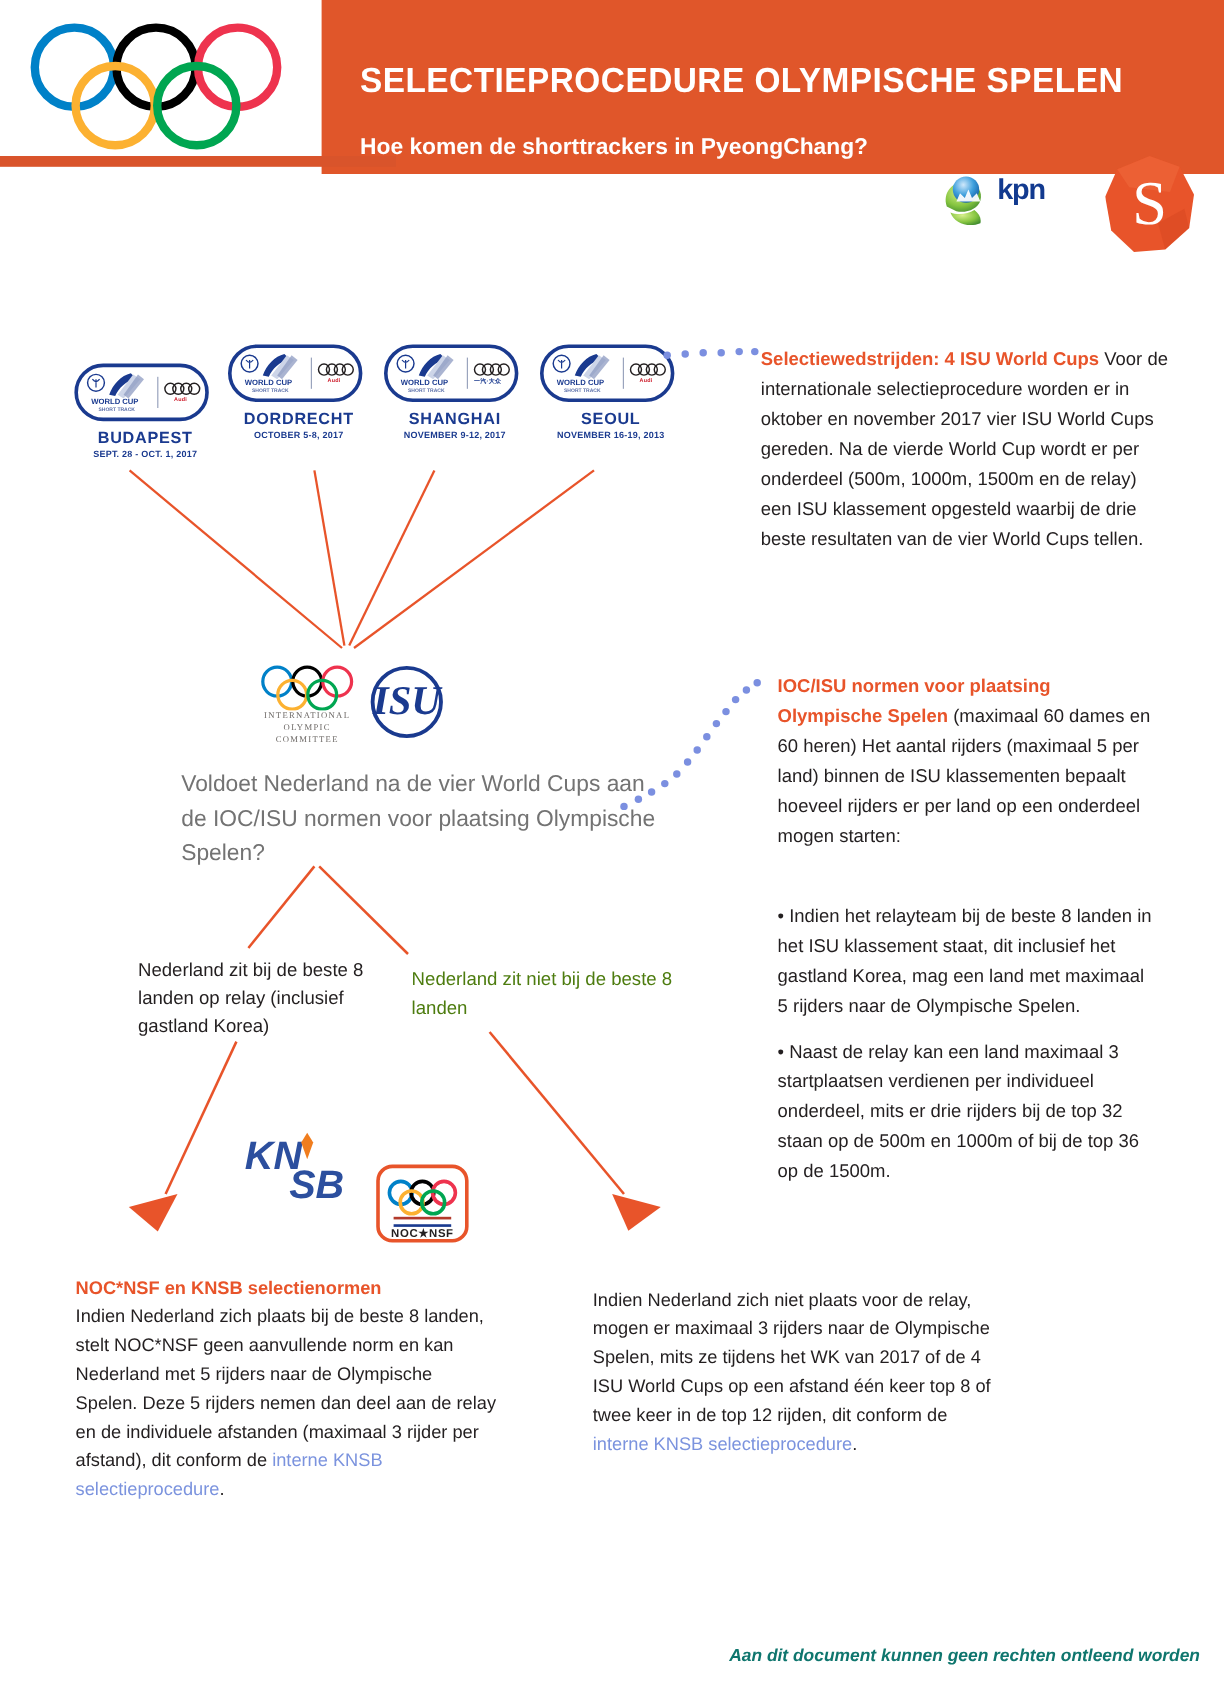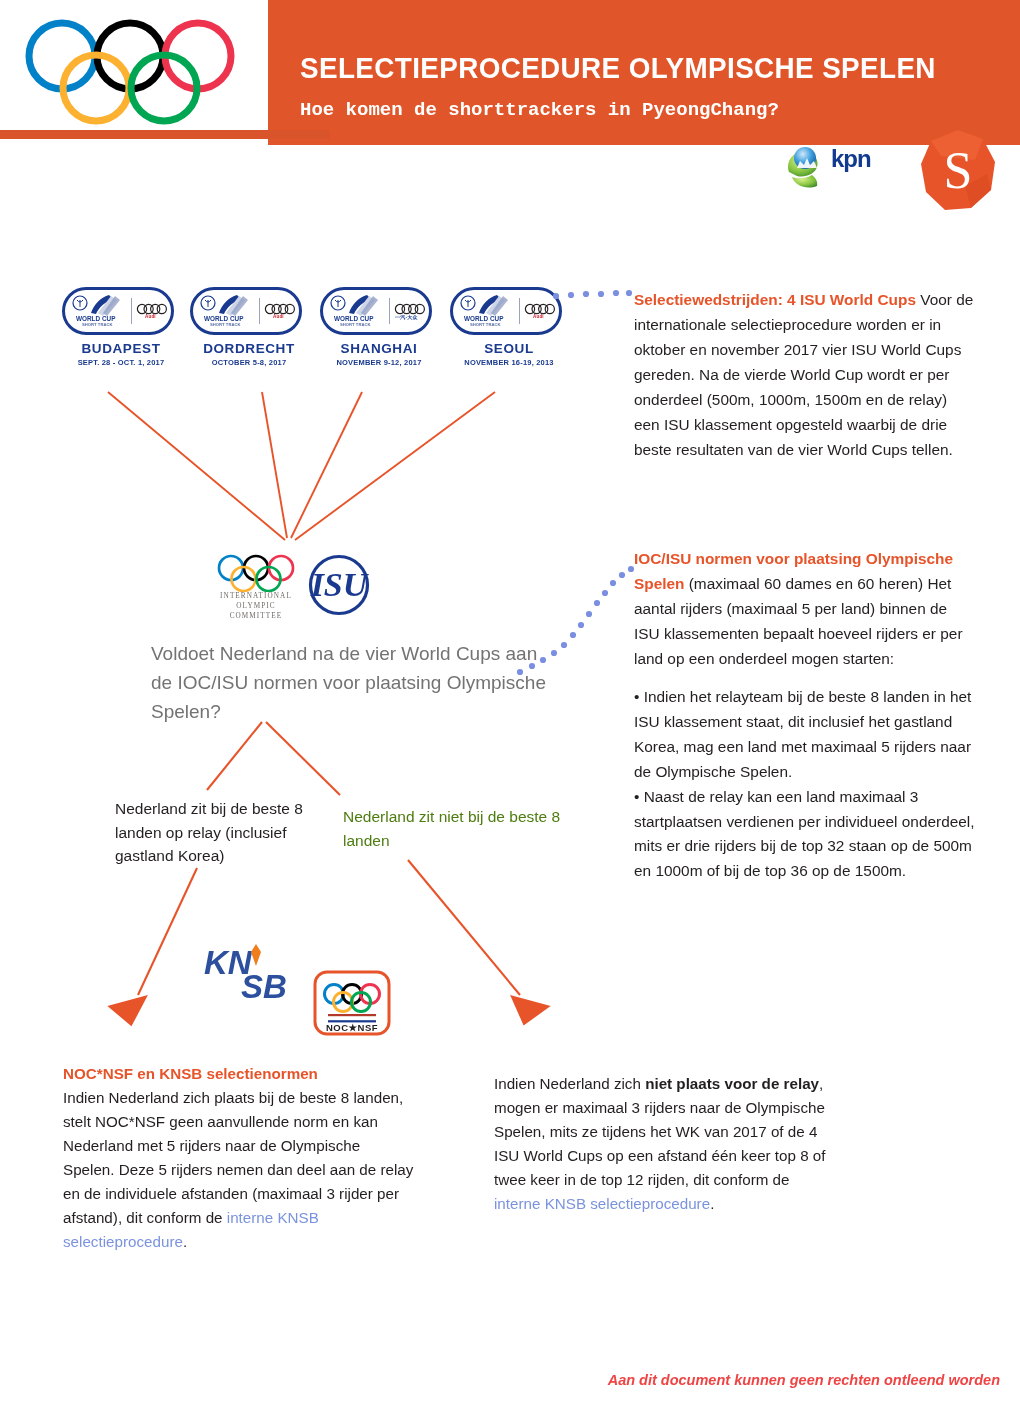--- a/index.html
+++ b/index.html
@@ -14,23 +14,23 @@
   .header-bar{position:absolute;left:268px;top:0;width:752px;height:145px;background:#e0562a;}
   .header-underline{position:absolute;left:0;top:130px;width:330px;height:9px;background:#d9542b;}
   .rings-logo{position:absolute;left:20px;top:18px;width:220px;height:108px;}
   .title{
     position:absolute;left:300px;top:52px;width:700px;
     font-size:29px;font-weight:bold;letter-spacing:0.4px;color:#ffffff;
     font-family:"Liberation Sans", sans-serif;
     transform:scaleX(0.96);transform-origin:left center;
   }
   .subtitle{
-    position:absolute;left:300px;top:99px;width:700px;
+    position:absolute;left:300px;top:112px;width:700px;
     font-size:19px;color:#ffffff;font-weight:600;
-    font-family:Liberation Mono, monospace;
+    font-family:Liberation Sans, sans-serif;
   }
   
   .kpn-logo{position:absolute;left:783px;top:142px;width:125px;height:52px;}
   .kpn-word{position:absolute;left:48px;top:5px;font-size:24px;font-weight:bold;color:#123a8f;letter-spacing:-1px;line-height:1;}
   .kpn-mark{position:absolute;left:0;top:0;width:46px;height:48px;}
   
   .s-logo{position:absolute;left:921px;top:130px;width:74px;height:80px;}
   .s-glyph{position:absolute;left:0;top:0;width:74px;height:80px;display:flex;align-items:center;justify-content:center;
            font-size:52px;font-family:"Liberation Serif", serif;color:#ffffff;font-weight:400;}
 
@@ -72,35 +72,35 @@
 
   
   .knsb-logo{position:absolute;left:203px;top:940px;width:100px;height:62px;}
   .nocnsf-logo{position:absolute;left:313px;top:938px;width:78px;height:66px;margin-top:32px;}
 
   
   .rt{position:absolute;width:342px;font-size:15.4px;line-height:1.62;color:#231f20;}
   .rt .hl{color:#e8542a;font-weight:bold;text-align:right;}
   .blk1{left:634px;top:288px;}
   .blk2{left:634px;top:547px;}
-  .blk2 p{margin:0;}
+  .blk2 p{margin:14px;}
   .blk2 .spacer{height:13px;}
 
   
   .bt{position:absolute;font-size:15.2px;line-height:1.58;color:#231f20;}
   .bt .hl{color:#e8542a;font-weight:bold;}
   .bt .lk{color:#7b93de;}
-  .bt b{font-weight:bold;margin-top:30px;}
+  .bt b{font-weight:normal;margin-top:30px;}
   .bb-left{left:63px;top:1062px;width:352px;}
   .bb-right{left:494px;top:1072px;width:342px;}
 
   
   .footer{
     position:absolute;left:0;top:1372px;width:1000px;text-align:right;
-    font-size:14.5px;font-style:italic;font-weight:bold;color:#ef4444;
+    font-size:14.5px;font-style:italic;font-weight:bold;color:#0f766e;
   }
 
   
   .arrows{position:absolute;left:0;top:0;width:1020px;height:1404px;pointer-events:none;}
 </style>
 </head>
 <body>
 
 <div class="header">
   <div class="header-bar"></div>
@@ -148,21 +148,21 @@
 
 <div class="s-logo">
   <svg viewBox="0 0 74 80" width="74" height="80" style="position:absolute;left:0;top:0;">
     <polygon points="37,0 62,9 74,32 70,60 50,78 24,80 5,62 0,34 10,11" fill="#e8542a"></polygon>
     <polygon points="37,0 62,9 54,30 20,26 10,11" fill="#ef6a3c" opacity=".55"></polygon>
     <polygon points="70,60 50,78 44,56 66,44" fill="#d4441f" opacity=".45"></polygon>
   </svg>
   <div class="s-glyph">S</div>
 </div>
 
-<div class="badge" style="left:62px;">
+<div class="badge" style="left:62px;margin-top:16px;">
   <div class="badge-pill">
     <div class="wc-mark">
       <svg viewBox="0 0 58 34" width="58" height="34">
         <circle cx="9" cy="9" r="7" fill="none" stroke="#1a3a8f" stroke-width="1.2"></circle>
         <path d="M6 6 q3 4 6 0 M9 6 v7" stroke="#1a3a8f" stroke-width="1" fill="none"></path>
         <path d="M20 19 C23 10 30 3 38 1 L42 5 C34 8 28 13 25 20 Z" fill="#1a3a8f"></path>
         <path d="M40 2 L46 6 L32 22 L27 19 Z" fill="#cdd5e8"></path>
         <path d="M44 2 L49 6 L36 22 L32 19 Z" fill="#8d9bc2" opacity=".75"></path>
         <text x="5" y="27" font-family="Liberation Sans, sans-serif" font-size="6.4" font-weight="bold" fill="#1a3a8f">WORLD CUP</text>
         <text x="11" y="32.4" font-family="Liberation Sans, sans-serif" font-size="4.2" font-weight="bold" fill="#5a6ea8">SHORT TRACK</text>

